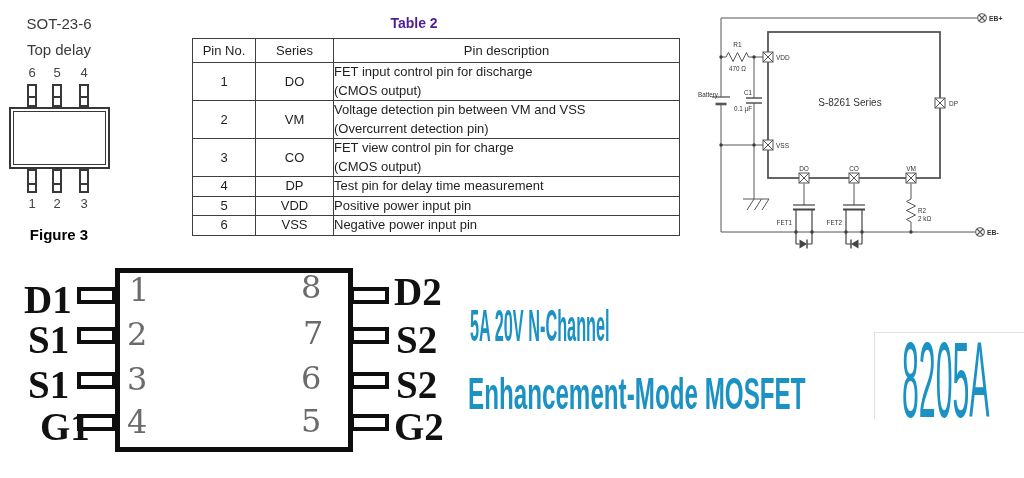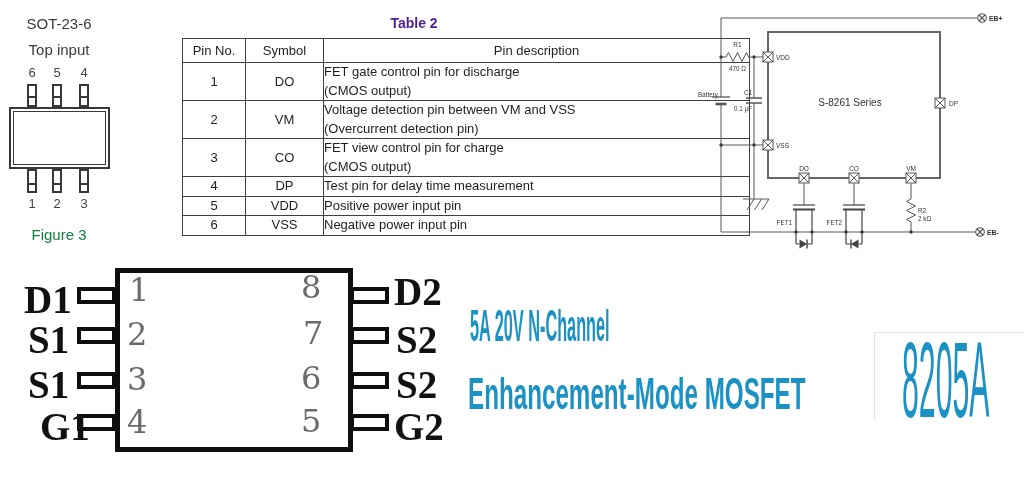--- a/index.html
+++ b/index.html
@@ -8,25 +8,25 @@
   .abs{position:absolute;}
 
   
   .fig3-title{left:6px;top:15px;width:106px;text-align:center;font-size:15px;color:#3a3a3a;}
   .fig3-sub{left:6px;top:41px;width:106px;text-align:center;font-size:15px;color:#3a3a3a;}
   .f3num{width:12px;text-align:center;font-size:13px;color:#444;}
   .f3pin{width:10px;height:23px;border:2px solid #383838;background:#fff;box-sizing:border-box;}
   .f3pin .div{position:absolute;left:0;right:0;height:2px;background:#383838;}
   .f3body{left:9px;top:107px;width:101px;height:62px;border:2px solid #383838;background:#fff;box-sizing:border-box;}
   .f3body .inner{position:absolute;left:2px;top:2px;right:2px;bottom:2px;border:1.5px solid #383838;}
-  .fig3-cap{left:6px;top:226px;width:106px;text-align:center;font-size:15px;font-weight:normal;color:#15803d;}
+  .fig3-cap{left:6px;top:226px;width:106px;text-align:center;font-size:15px;font-weight:bold;color:#000000;}
 
   
   .t2-title{left:170px;top:15px;width:488px;text-align:center;font-size:14px;font-weight:bold;color:#4c1d95;}
-  table.t2{left:182px;top:38px;width:568px;border-collapse:collapse;table-layout:fixed;}
+  table.t2{left:192px;top:38px;width:488px;border-collapse:collapse;table-layout:fixed;}
   table.t2 th,table.t2 td{border:1px solid #3f3f3f;font-size:13px;font-weight:normal;color:#1f1f1f;padding:0;}
   table.t2 th{height:23px;text-align:center;}
   td.cc{text-align:center;line-height:18px;}
   td.dd{padding:0 0 0 6px;}
   td.dd div{line-height:18.5px;}
   table.t2 tr.short td{height:18px;}
 
   
   svg.schem{left:690px;top:0;}
   svg.schem text{font-family:"Liberation Sans",sans-serif;fill:#333;}
@@ -41,21 +41,21 @@
   .headline{white-space:nowrap;font-weight:bold;font-size:44px;line-height:1;transform-origin:left top;}
   .pnum{white-space:nowrap;font-size:108px;line-height:1;transform:scaleX(0.28);transform-origin:left top;}
   .seam{left:874px;top:332px;width:150px;height:86px;border-top:1px solid #e0e0e0;border-left:1px solid #e0e0e0;}
 </style>
 </head>
 <body>
 
 <div class="canvas">
 
   <div class="abs fig3-title">SOT-23-6</div>
-  <div class="abs fig3-sub">Top input</div>
+  <div class="abs fig3-sub">Top delay</div>
 
   <span class="abs f3num" style="left:26px;top:65px;">6</span>
   <span class="abs f3num" style="left:51px;top:65px;">5</span>
   <span class="abs f3num" style="left:78px;top:65px;">4</span>
 
   <div class="abs f3pin" style="left:27px;top:84px;">
       <div class="div" style="top:10px;"></div>
     </div>
   <div class="abs f3pin" style="left:52px;top:84px;">
       <div class="div" style="top:10px;"></div>
@@ -87,30 +87,30 @@
   <div class="abs t2-title">Table 2</div>
   <table class="abs t2">
     <colgroup>
         <col style="width:63px">
         <col style="width:78px">
         <col>
       </colgroup>
     <thead>
       <tr>
         <th>Pin No.</th>
-        <th>Symbol</th>
+        <th>Series</th>
         <th>Pin description</th>
       </tr>
     </thead>
     <tbody>
       <tr>
         <td class="cc">1</td>
         <td class="cc">DO</td>
         <td class="dd">
-          <div>FET gate control pin for discharge</div>
+          <div>FET input control pin for discharge</div>
           <div>(CMOS output)</div>
         </td>
       </tr>
       <tr>
         <td class="cc">2</td>
         <td class="cc">VM</td>
         <td class="dd">
           <div>Voltage detection pin between VM and VSS</div>
           <div>(Overcurrent detection pin)</div>
         </td>

